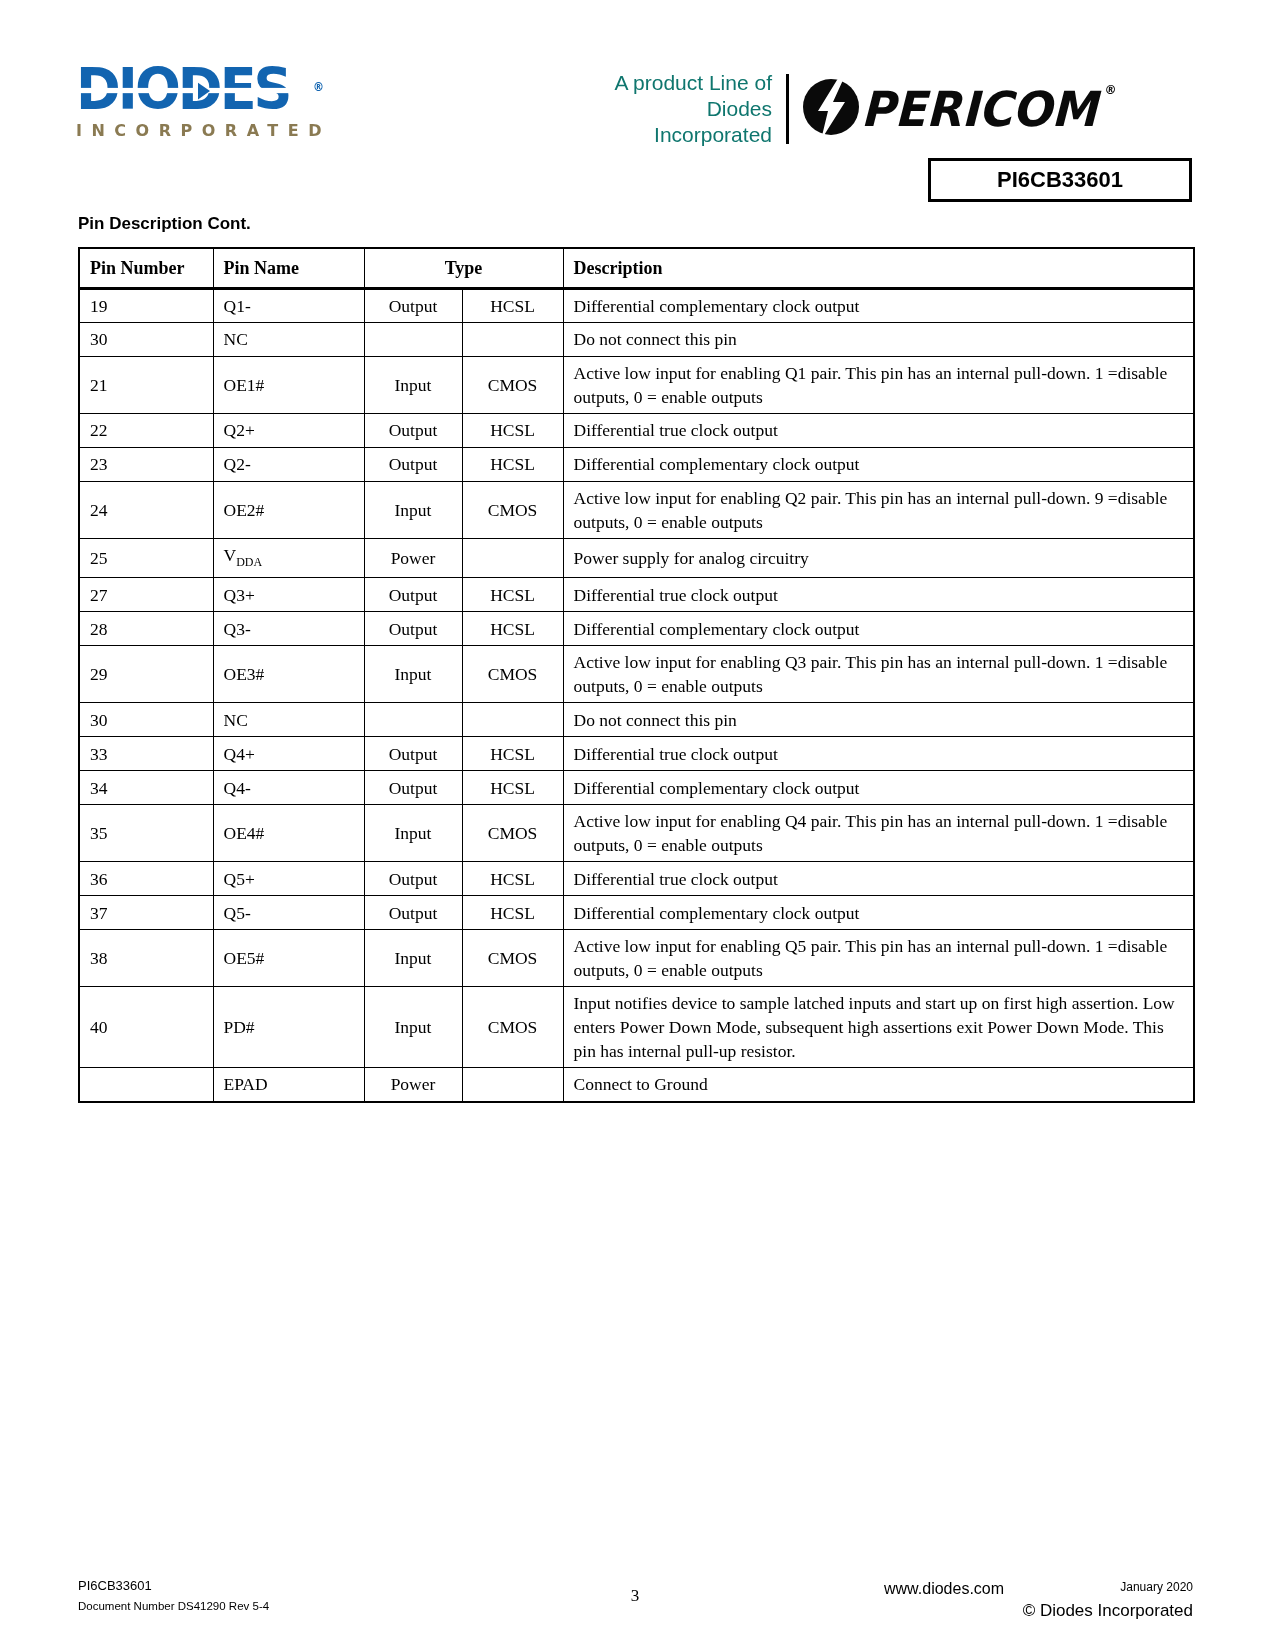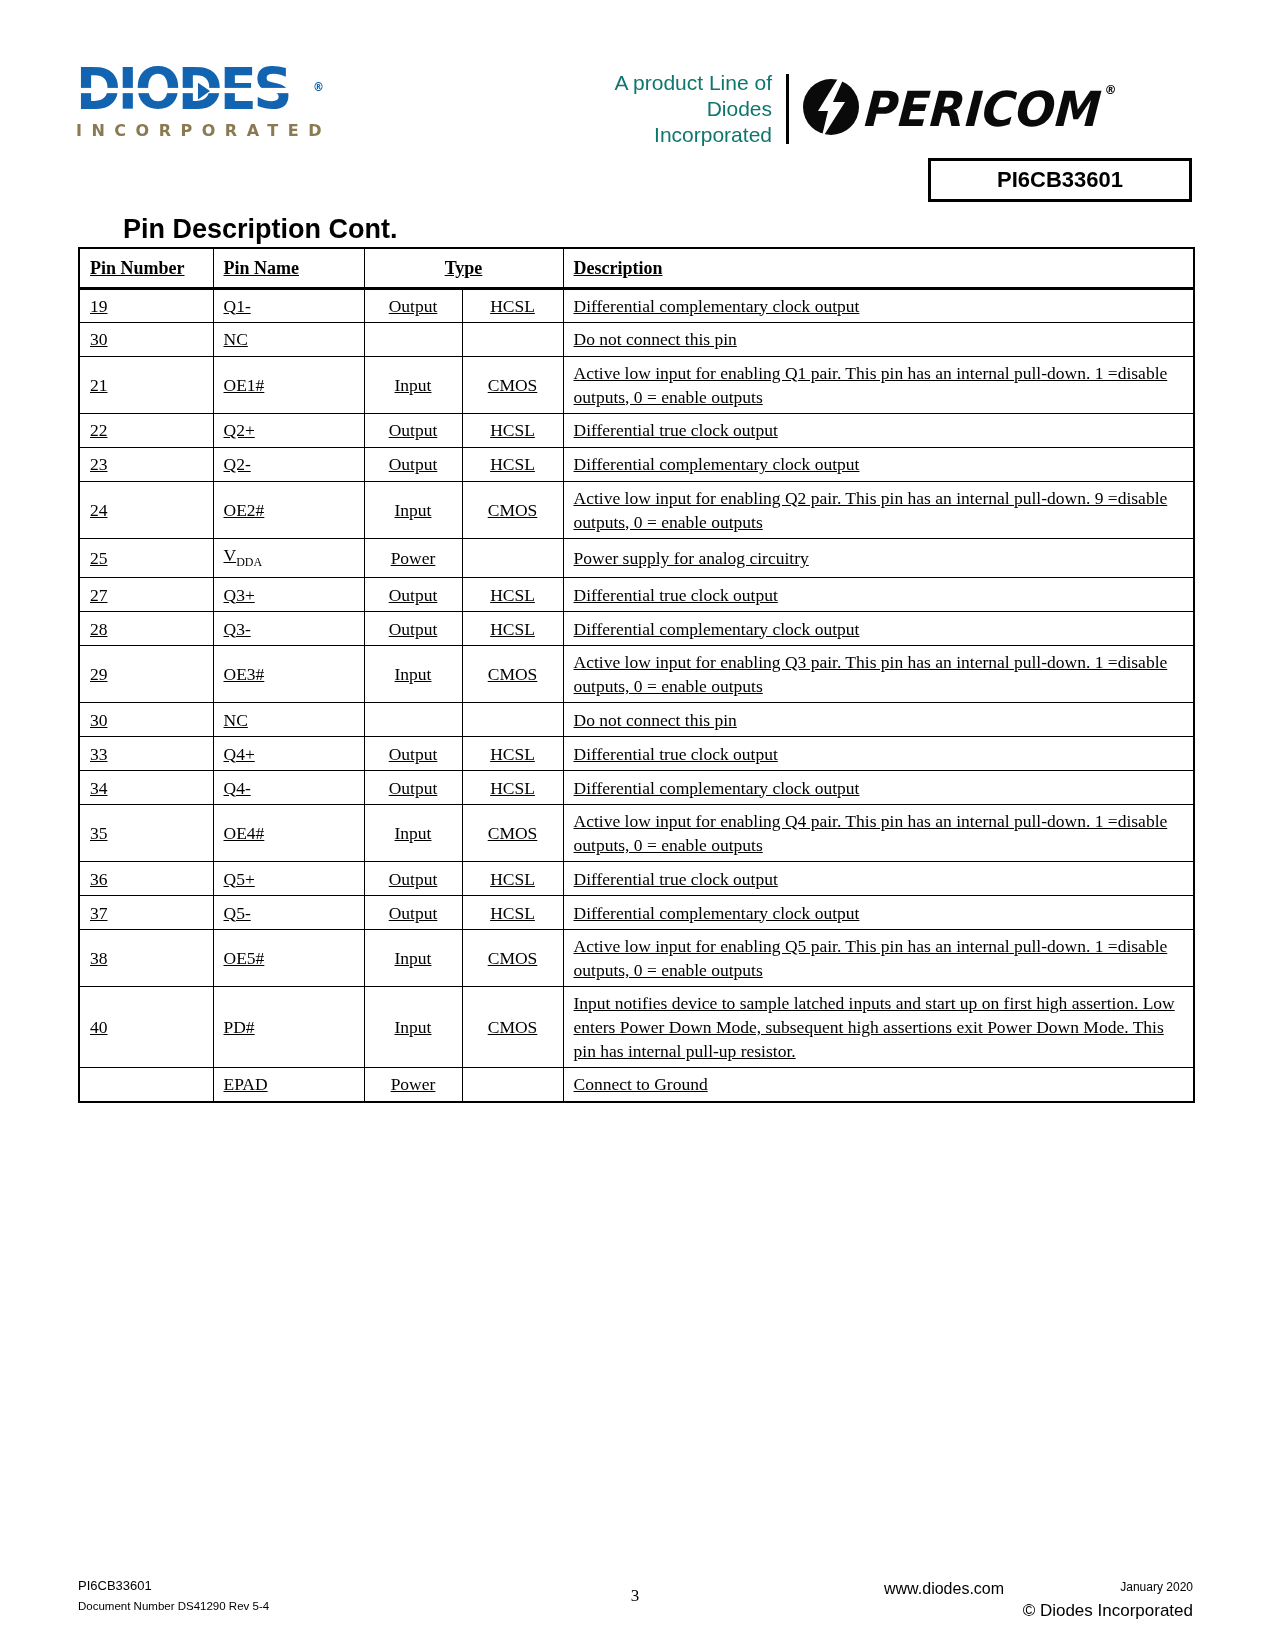--- a/index.html
+++ b/index.html
@@ -122,32 +122,30 @@
     font-size: 22px;
   }
 
   
   .section-title {
     position: absolute;
     left: 78px;
     top: 214px;
     font-family: "Liberation Sans", sans-serif;
     font-weight: 800;
-    font-size: 27px;
+    font-size: 17px;
     letter-spacing: 0px;
-    margin-left: 45px;
   }
 
   
   .pin-table-wrap {
     position: absolute;
     left: 78px;
     top: 247px;
     width: 1155px;
-    text-decoration: underline;
   }
   table.pin-table {
     width: 1115px;
     border-collapse: collapse;
     table-layout: fixed;
     border: 2px solid #000;
     font-family: "Liberation Serif", serif;
     font-size: 17.5px;
   }
   .pin-table th, .pin-table td {

